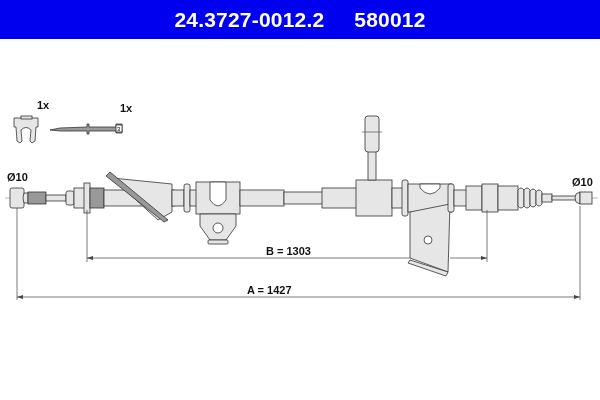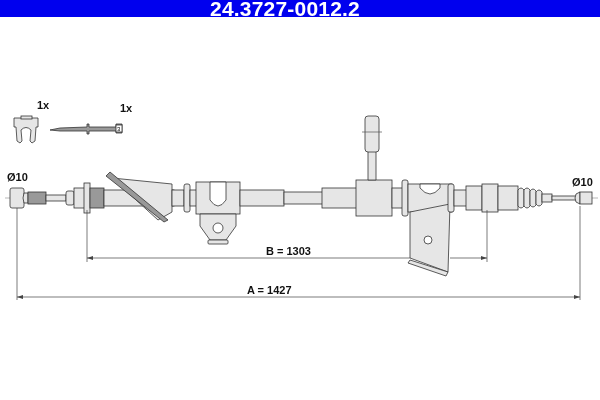--- a/index.html
+++ b/index.html
@@ -1,33 +1,34 @@
 <!DOCTYPE html>
 <html><head>
 <meta charset="utf-8">
 <style>
   html, body { margin: 0; padding: 0; background: #ffffff; }
   body { width: 600px; height: 400px; position: relative; overflow: hidden; font-family: "Liberation Sans", sans-serif; }
-  .header { position: absolute; left: 0; top: 0; width: 600px; height: 17px; background: #0000ee; display: flex; justify-content: center; align-items: center; }
+  .header { position: absolute; left: 0; top: 0; width: 600px; height: 39px; background: #0000ee; display: flex; justify-content: center; align-items: center; }
   .header span { color: #ffffff; font-weight: bold; font-size: 21px; letter-spacing: 0.2px; }
   .header .gap { display: inline-block; width: 30px; }
   svg { position: absolute; left: 0; top: 0; }
   .lbl { font-family: "Liberation Sans", sans-serif; font-weight: bold; font-size: 11px; fill: #111; }
   .part { fill: #e6e6e6; stroke: #333; stroke-width: 0.8; }
   .dark { fill: #999; stroke: #333; stroke-width: 0.8; }
   .white { fill: #fff; stroke: #333; stroke-width: 0.8; }
   .thin { stroke: #555; stroke-width: 0.7; fill: none; }
   .dim { stroke: #444; stroke-width: 0.7; fill: none; }
 </style>
 </head>
 <body>
 
 <div class="header">
   <span>24.3727-0012.2</span>
   <span class="gap"></span>
+  <span>580012</span>
 </div>
 
 <svg width="600" height="400" viewBox="0 0 600 400">
 
   <g>
     <text class="lbl" x="37" y="109">1x</text>
     <path class="part" d="M14,118 L38,118 L38,127 L36,127 L35,141 L32,143 L30,141 L31,130 Q26,125 21,130 L22,141 L20,143 L17,141 L16,127 L14,127 Z"></path>
     <rect class="part" x="21" y="116" width="11" height="3"></rect>
   </g>
   <g>

